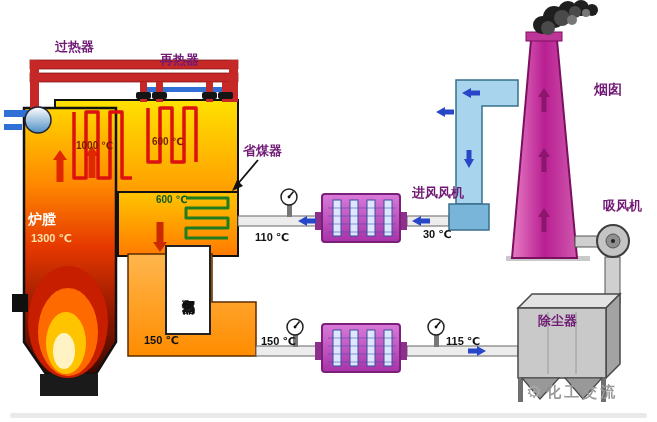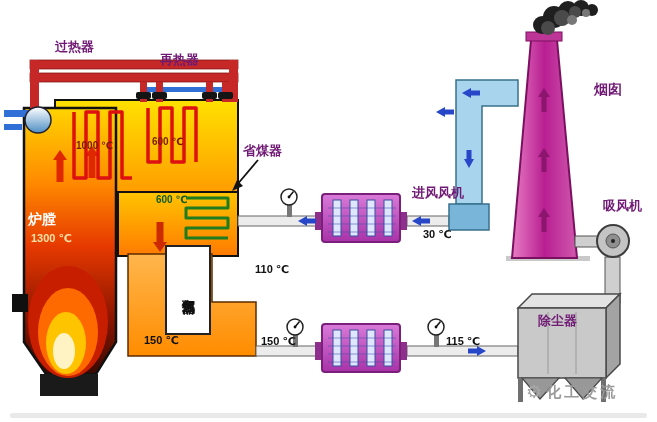--- a/index.html
+++ b/index.html
@@ -263,21 +263,21 @@
 <div class="lbl" style="left:595px;top:199px;margin-left:8px;">吸风机</div>
 <div class="lbl" style="left:538px;top:314px;">除尘器</div>
 <div class="lbl big furnace-name" style="left:28px;top:212px;">炉膛</div>
 
 <div class="vert-box">空气预热器</div>
 
 <div class="temp white" style="left:23px;top:232px;margin-left:8px;">1300 ℃</div>
 <div class="temp hotzone" style="left:76px;top:140px;">1000 ℃</div>
 <div class="temp hotzone" style="left:152px;top:136px;">600 ℃</div>
 <div class="temp greenzone" style="left:156px;top:194px;">600 ℃</div>
-<div class="temp" style="left:255px;top:231px;margin-top:32px;">110 ℃</div>
+<div class="temp" style="left:255px;top:231px;">110 ℃</div>
 <div class="temp" style="left:423px;top:228px;">30 ℃</div>
 <div class="temp" style="left:144px;top:334px;">150 ℃</div>
 <div class="temp" style="left:261px;top:335px;">150 ℃</div>
 <div class="temp" style="left:446px;top:335px;text-align:center;">115 ℃</div>
 
 <div class="watermark">
   <span class="gear">⚙</span>
   <span>化工交流</span>
 </div>
 

